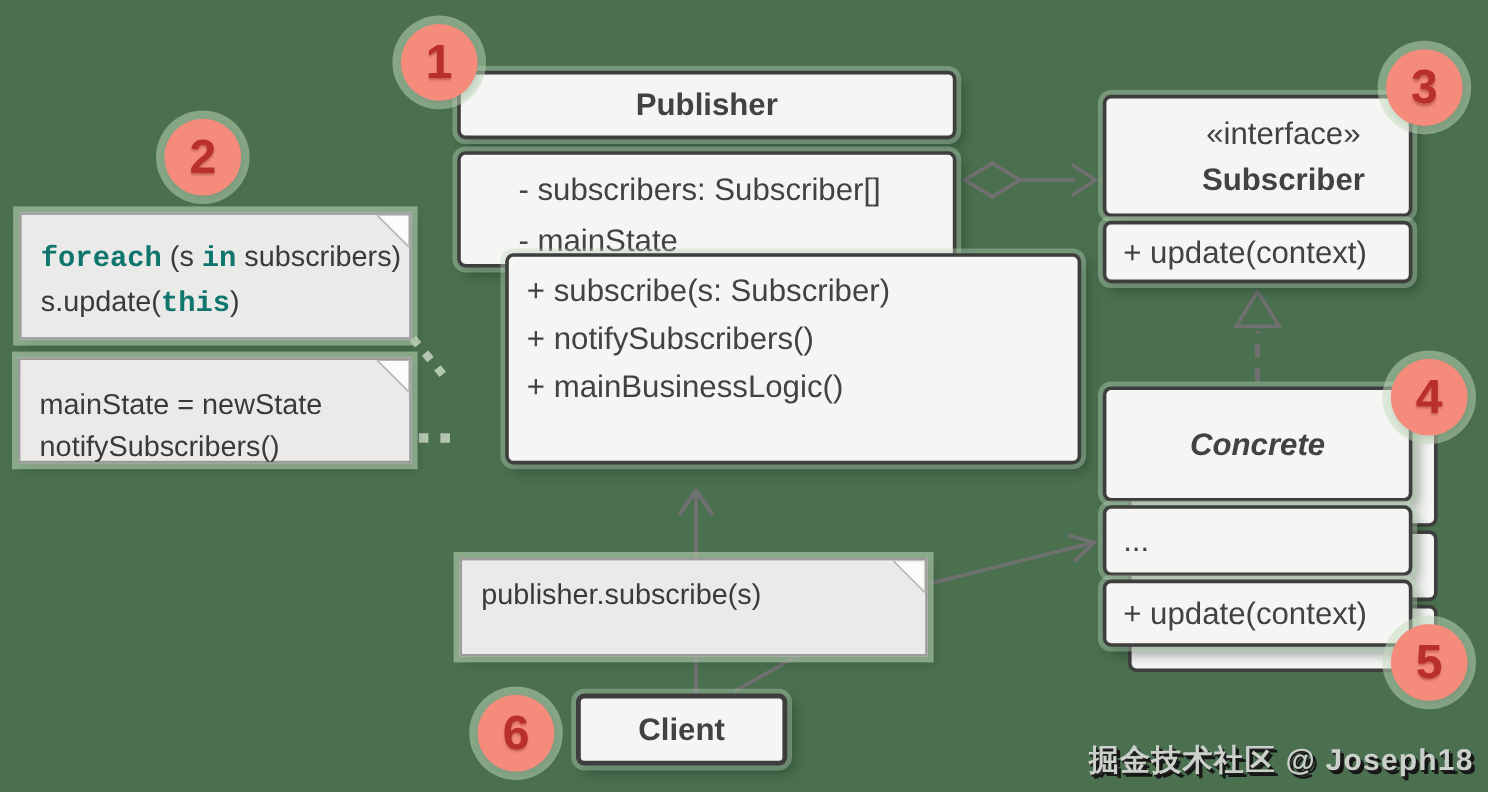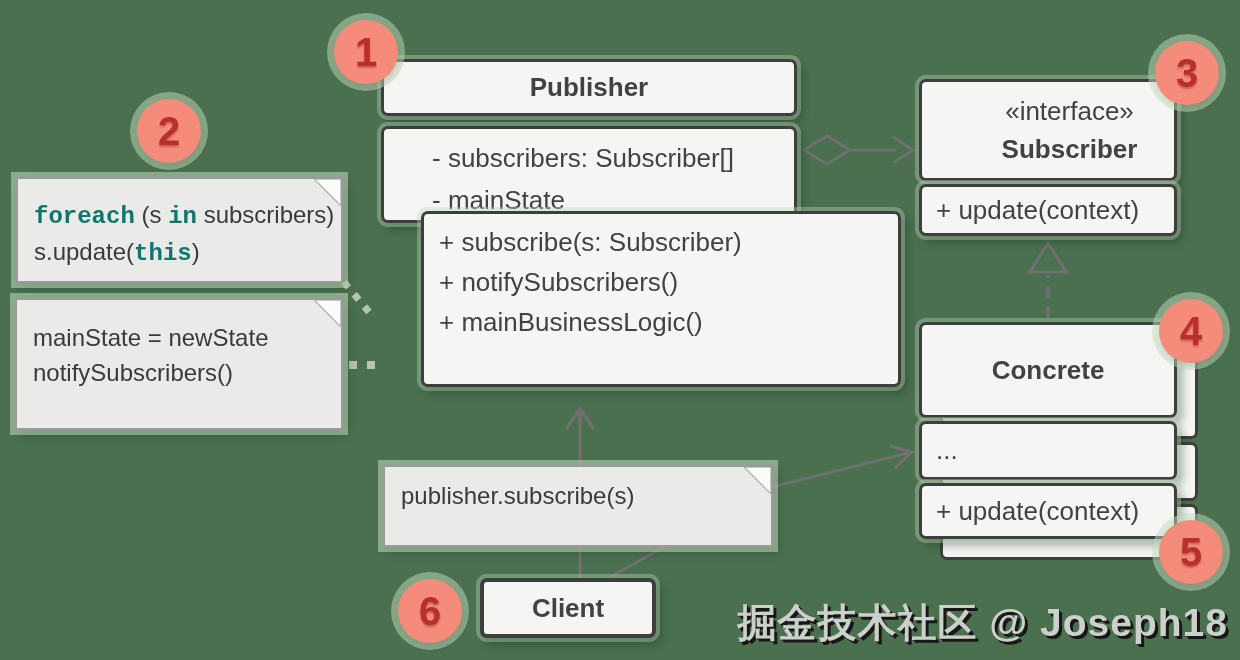--- a/index.html
+++ b/index.html
@@ -41,21 +41,21 @@
     position:absolute; width:64px; height:64px; border-radius:50%;
     background:#f58c7b; z-index:5;
     box-shadow: 0 0 0 7px rgba(193,219,188,0.5), 2px 3px 6px rgba(0,0,0,0.22);
     display:flex; align-items:center; justify-content:center;
     font-weight:bold; font-size:40px; color:#b92f2b;
     text-shadow: 0 2px 2px rgba(110,15,10,0.35);
   }
 
   .watermark {
     position:absolute; right:12px; bottom:10px; z-index:6;
-    font-weight:bold; font-size:39px; color:#ccd0ca; letter-spacing:1px;
+    font-weight:bold; font-size:25px; color:#ccd0ca; letter-spacing:1px;
     text-shadow: 3px 3px 0 #171717, 1px 1px 0 #222;
     font-family:"Liberation Sans", sans-serif;
   }
 </style>
 </head>
 <body>
 
 <div class="canvas">
 
   <svg class="wires" width="1240" height="660">
@@ -107,39 +107,39 @@
       <div class="row">+ mainBusinessLogic()</div>
     </div>
   </div>
 
   <div class="uml-box hdr" style="left:919px; top:79px; width:258px; height:102px;padding-left:43px;">
     <div style="line-height:38px;">«interface»</div>
     <div class="title" style="line-height:38px;">Subscriber</div>
   </div>
   <div class="uml-box flexrow" style="left:919px; top:184px; width:258px; height:52px;">+ update(context)</div>
 
-  <div class="uml-box hdr" style="left:919px; top:322px; width:258px; height:96px;">
+  <div class="uml-box hdr" style="left:919px; top:322px; width:258px; height:96px;font-style:italic;">
     <div class="title" style="line-height:38px;">Concrete</div>
   </div>
   <div class="uml-box flexrow" style="left:919px; top:421px; width:258px; height:59px;">...</div>
   <div class="uml-box flexrow" style="left:919px; top:483px; width:258px; height:56px;">+ update(context)</div>
 
   <div class="uml-box hdr" style="left:480px; top:578px; width:176px; height:60px; border-width:4px;">
     <div class="title">Client</div>
   </div>
 
   <div class="note" style="left:16px; top:177px; width:327px; height:106px; padding-top:18px;">
     <svg class="dogear" width="27" height="27">
         <path d="M0 0 L27 0 L27 27 Z" fill="#fbfbfa" stroke="#b8b8b6" stroke-width="1.5"></path>
       </svg>
     <div class="nline"><b>foreach</b><span> (s </span><b>in</b><span> subscribers)</span></div>
     <div class="nline"><span>  s.update(</span><b>this</b><span>)</span></div>
   </div>
 
-  <div class="note" style="left:15px; top:298px; width:328px; height:132px; padding-top:20px;">
+  <div class="note" style="left:15px; top:298px; width:328px; height:88px; padding-top:20px;">
     <svg class="dogear" width="27" height="27">
         <path d="M0 0 L27 0 L27 27 Z" fill="#fbfbfa" stroke="#b8b8b6" stroke-width="1.5"></path>
       </svg>
     <div class="nline"><span>mainState = newState</span></div>
     <div class="nline"><span>notifySubscribers()</span></div>
   </div>
 
   <div class="note" style="left:383px; top:465px; width:390px; height:82px; padding-top:11px;">
     <svg class="dogear" width="27" height="27">
         <path d="M0 0 L27 0 L27 27 Z" fill="#fbfbfa" stroke="#b8b8b6" stroke-width="1.5"></path>

